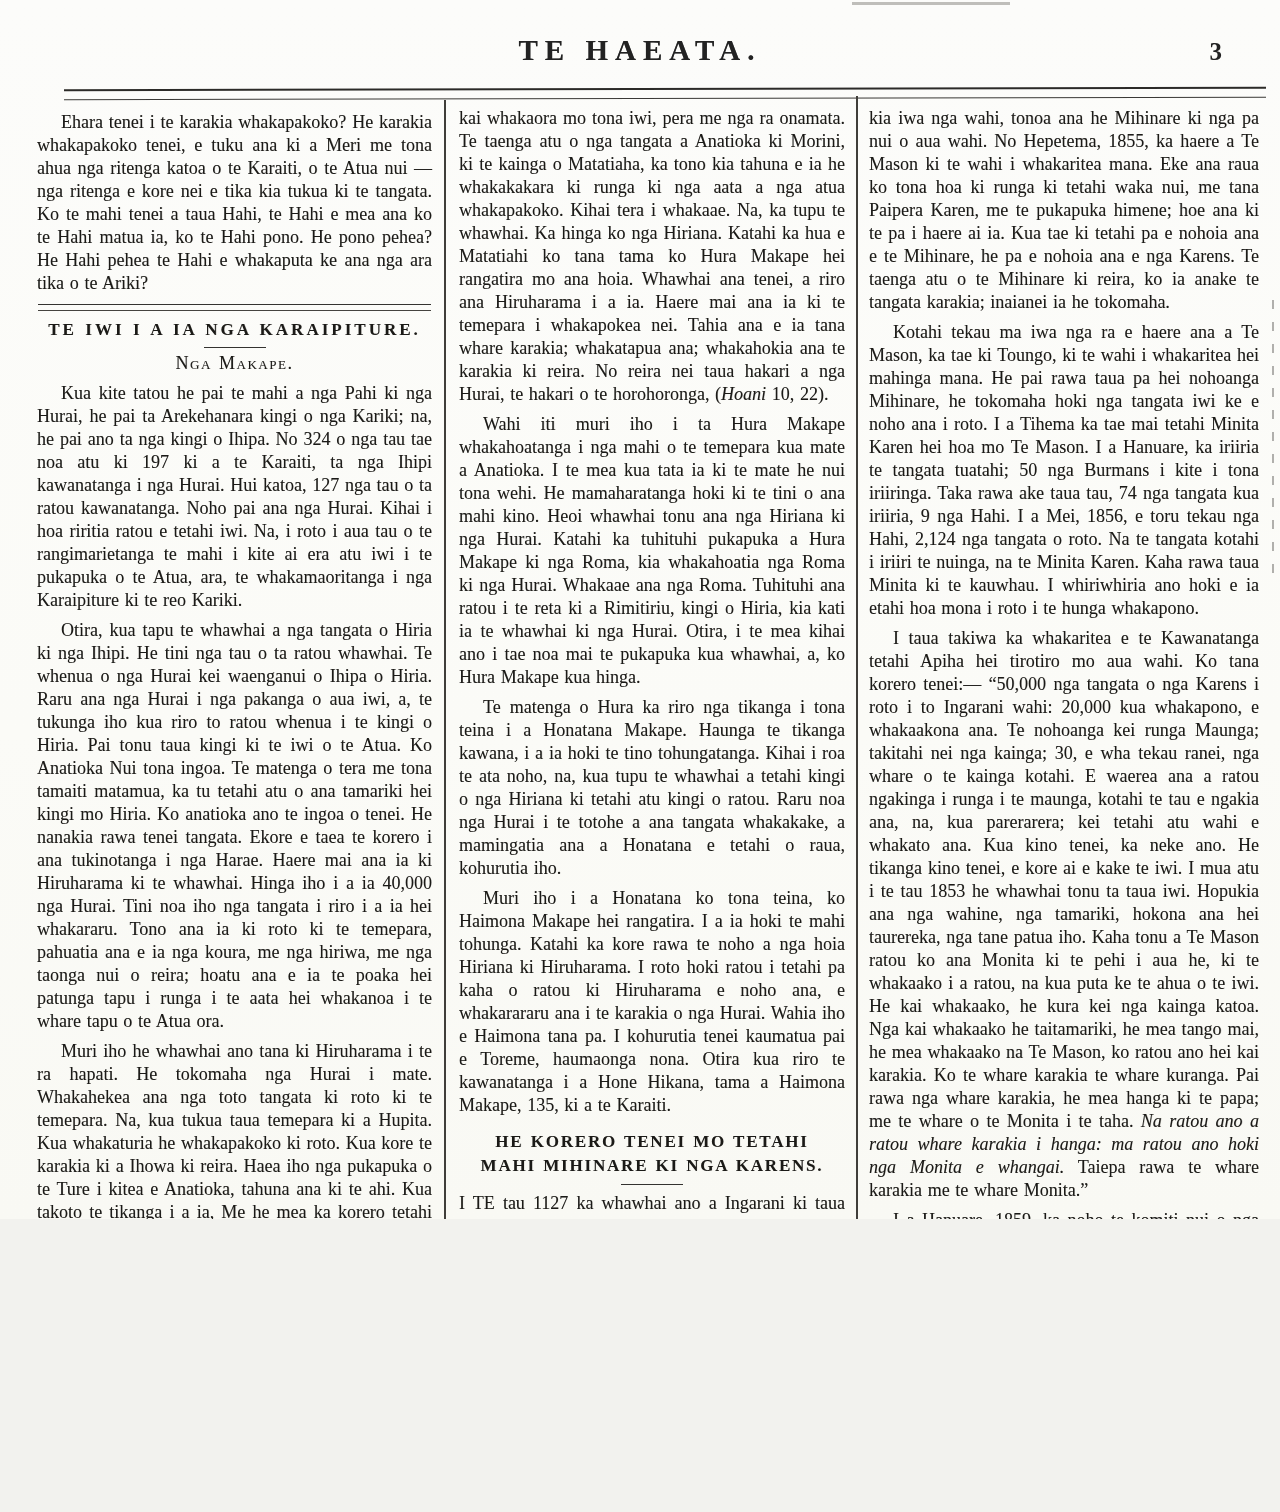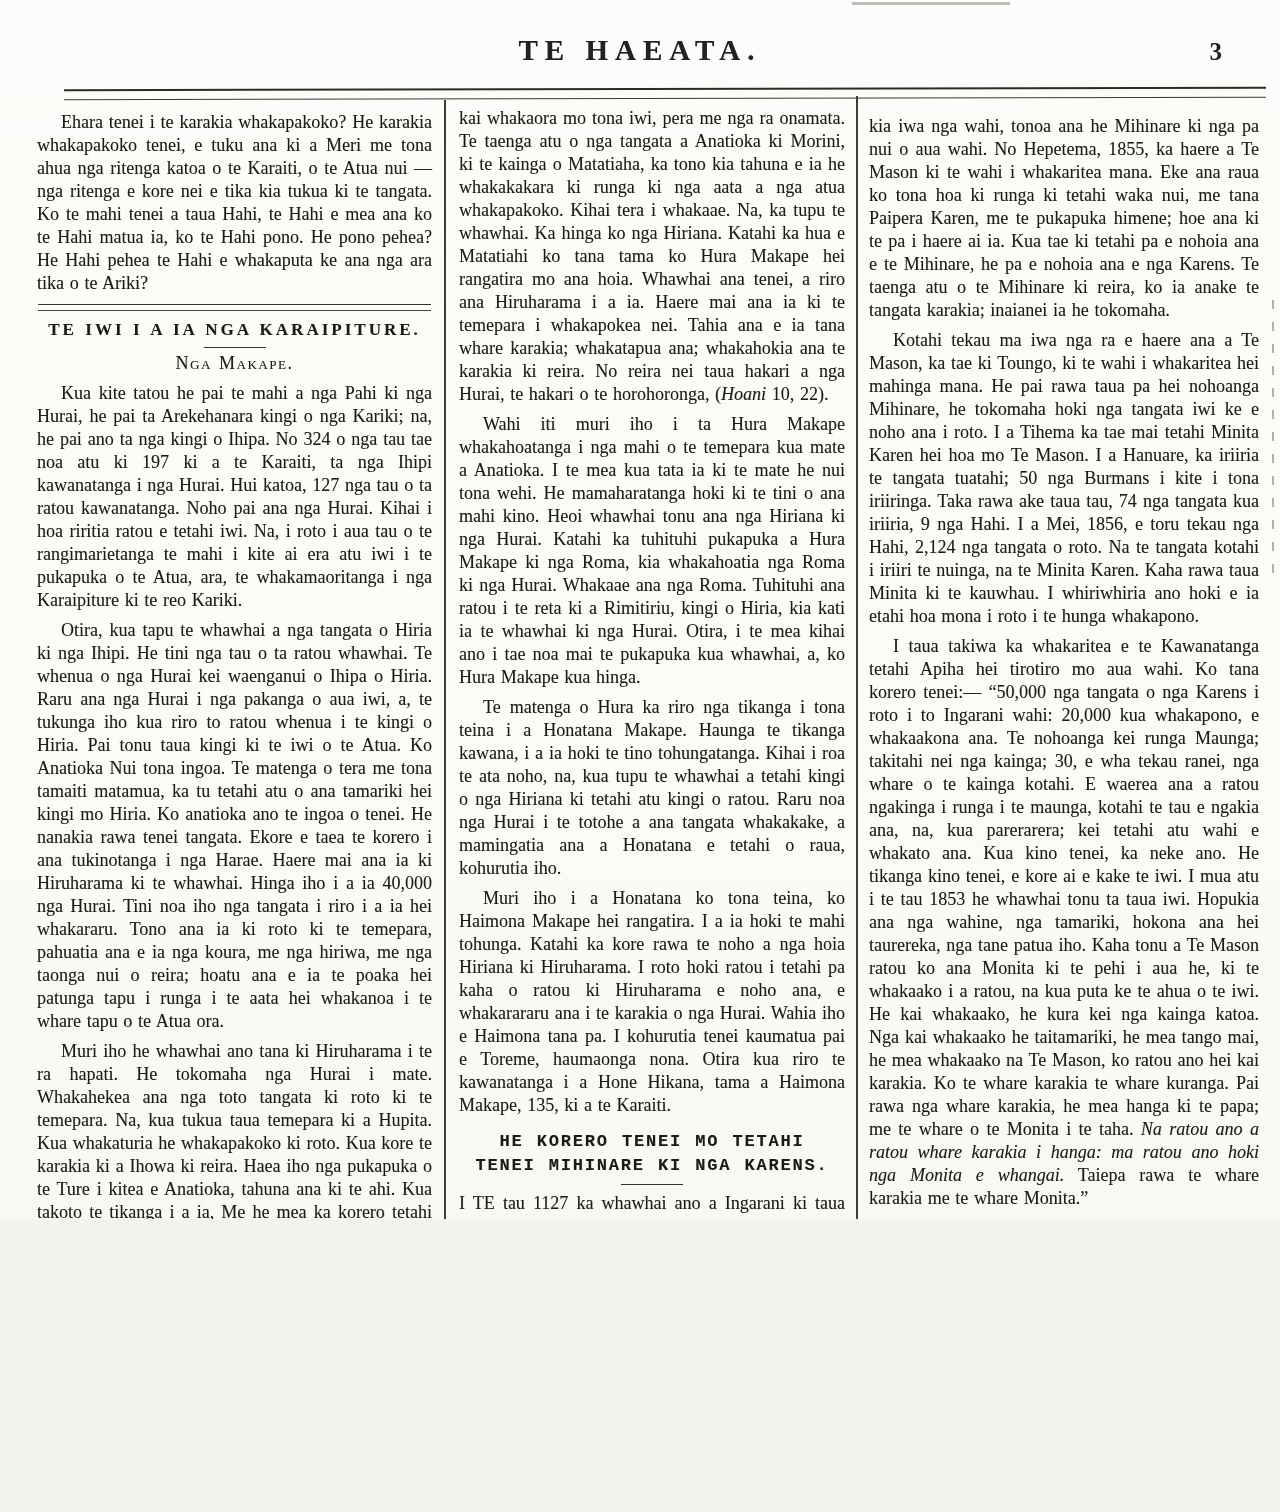--- a/index.html
+++ b/index.html
@@ -33,21 +33,21 @@
   
   .col{
     position:absolute;
     font-size:18px;line-height:23px;text-align:justify;
     color:#1b1a17;
     text-shadow:.3px .3px .5px rgba(25,23,20,.30);
     word-spacing:1.2px;
   }
   #col1{left:30px;top:104px;width:409px;}
   #col2{left:452px;top:100px;width:400px;}
-  #col3{left:862px;top:108px;width:404px;}
+  #col3{left:862px;top:100px;width:404px;}
   .col p{margin:7px;}
   .col p.indent{text-indent:24px;}
   .col p.stretch{text-align-last:justify;}
   .vrule{position:absolute;width:1.5px;background:#403e3a;}
   #vrule1{left:444px;top:100px;height:1312px;}
   #vrule2{left:856px;top:96px;height:1376px;}
   
   .div-double{
     height:5px;width:96%;margin:9px auto 7px;
     border-top:1.5px solid #343330;border-bottom:1px solid #45433f;
@@ -58,21 +58,21 @@
   }
   .div-short{width:62px;border-top:1.5px solid #343330;margin:6px auto 4px;}
   .sub-head{
     text-align:center;text-align-last:center;font-weight:400;font-size:18px;
     font-variant:small-caps;letter-spacing:1.5px;margin:0 0 3px;
   }
   .art-head2{
     text-align:center;text-align-last:center;font-weight:700;font-size:17px;
     letter-spacing:1.8px;line-height:24px;margin:0;
   }
-  .head2-wrap{margin:13px 0 0;font-family:Liberation Mono, monospace;}
+  .head2-wrap{margin:13px 0 0;}
   .ital{font-style:italic;}
   
   .smudge{
     position:absolute;left:1032px;top:1498px;width:248px;height:14px;
     background:#131312;
     clip-path:polygon(0 62%,6% 30%,55% 12%,100% 0,100% 100%,0 100%);
   }
   .smudge-dot{position:absolute;left:1012px;top:1504px;width:12px;height:4px;background:#1c1c1a;}
   .streak-top{position:absolute;left:852px;top:2px;width:158px;height:3px;background:#8c8a85;opacity:.55;}
   .edge-marks{
@@ -103,21 +103,21 @@
     <p class="indent">Muri iho he whawhai ano tana ki Hiruharama i te ra hapati. He tokomaha nga Hurai i mate. Whakahekea ana nga toto tangata ki roto ki te temepara. Na, kua tukua taua temepara ki a Hupita. Kua whakaturia he whakapakoko ki roto. Kua kore te karakia ki a Ihowa ki reira. Haea iho nga pukapuka o te Ture i kitea e Anatioka, tahuna ana ki te ahi. Kua takoto te tikanga i a ia, Me he mea ka korero tetahi tangata i nga Karaipiture, ka tohe ranei ki te karakia pono, me whakamate. He tokomaha nga tangata me nga wahine Hurae i whakaae kia whakamatea ratou mo te kupu o te Atua.</p>
   </div>
 
   <div class="col" id="col2">
     <p><span>kai whakaora mo tona iwi, pera me nga ra onamata. Te taenga atu o nga tangata a Anatioka ki Morini, ki te kainga o Matatiaha, ka tono kia tahuna e ia he whakakakara ki runga ki nga aata a nga atua whakapakoko. Kihai tera i whakaae. Na, ka tupu te whawhai. Ka hinga ko nga Hiriana. Katahi ka hua e Matatiahi ko tana tama ko Hura Makape hei rangatira mo ana hoia. Whawhai ana tenei, a riro ana Hiruharama i a ia. Haere mai ana ia ki te temepara i whakapokea nei. Tahia ana e ia tana whare karakia; whakatapua ana; whakahokia ana te karakia ki reira. No reira nei taua hakari a nga Hurai, te hakari o te horohoronga, (</span><span class="ital">Hoani</span><span> 10, 22).</span></p>
     <p class="indent">Wahi iti muri iho i ta Hura Makape whakahoatanga i nga mahi o te temepara kua mate a Anatioka. I te mea kua tata ia ki te mate he nui tona wehi. He mamaharatanga hoki ki te tini o ana mahi kino. Heoi whawhai tonu ana nga Hiriana ki nga Hurai. Katahi ka tuhituhi pukapuka a Hura Makape ki nga Roma, kia whakahoatia nga Roma ki nga Hurai. Whakaae ana nga Roma. Tuhituhi ana ratou i te reta ki a Rimitiriu, kingi o Hiria, kia kati ia te whawhai ki nga Hurai. Otira, i te mea kihai ano i tae noa mai te pukapuka kua whawhai, a, ko Hura Makape kua hinga.</p>
     <p class="indent">Te matenga o Hura ka riro nga tikanga i tona teina i a Honatana Makape. Haunga te tikanga kawana, i a ia hoki te tino tohungatanga. Kihai i roa te ata noho, na, kua tupu te whawhai a tetahi kingi o nga Hiriana ki tetahi atu kingi o ratou. Raru noa nga Hurai i te totohe a ana tangata whakakake, a mamingatia ana a Honatana e tetahi o raua, kohurutia iho.</p>
     <p class="indent">Muri iho i a Honatana ko tona teina, ko Haimona Makape hei rangatira. I a ia hoki te mahi tohunga. Katahi ka kore rawa te noho a nga hoia Hiriana ki Hiruharama. I roto hoki ratou i tetahi pa kaha o ratou ki Hiruharama e noho ana, e whakarararu ana i te karakia o nga Hurai. Wahia iho e Haimona tana pa. I kohurutia tenei kaumatua pai e Toreme, haumaonga nona. Otira kua riro te kawanatanga i a Hone Hikana, tama a Haimona Makape, 135, ki a te Karaiti.</p>
     <div class="head2-wrap">
       <div class="art-head2">HE KORERO TENEI MO TETAHI</div>
-      <div class="art-head2">TENEI MIHINARE KI NGA KARENS.</div>
+      <div class="art-head2">MAHI MIHINARE KI NGA KARENS.</div>
       <div class="div-short"></div>
     </div>
     <p>I TE tau 1127 ka whawhai ano a Ingarani ki taua whenua kino ki Burmah, he tokomaha hoki nga Pakeha i tukinotia rawatia, i whiua ki te whare-herehere i whakamamaetia, a tokorua i mate. Horo ana te pa o te kingi, a he nui te whenua i riro i nga Pakeha.</p>
   </div>
 
   <div class="col" id="col3">
     <p>kia iwa nga wahi, tonoa ana he Mihinare ki nga pa nui o aua wahi. No Hepetema, 1855, ka haere a Te Mason ki te wahi i whakaritea mana. Eke ana raua ko tona hoa ki runga ki tetahi waka nui, me tana Paipera Karen, me te pukapuka himene; hoe ana ki te pa i haere ai ia. Kua tae ki tetahi pa e nohoia ana e te Mihinare, he pa e nohoia ana e nga Karens. Te taenga atu o te Mihinare ki reira, ko ia anake te tangata karakia; inaianei ia he tokomaha.</p>
     <p class="indent">Kotahi tekau ma iwa nga ra e haere ana a Te Mason, ka tae ki Toungo, ki te wahi i whakaritea hei mahinga mana. He pai rawa taua pa hei nohoanga Mihinare, he tokomaha hoki nga tangata iwi ke e noho ana i roto. I a Tihema ka tae mai tetahi Minita Karen hei hoa mo Te Mason. I a Hanuare, ka iriiria te tangata tuatahi; 50 nga Burmans i kite i tona iriiringa. Taka rawa ake taua tau, 74 nga tangata kua iriiria, 9 nga Hahi. I a Mei, 1856, e toru tekau nga Hahi, 2,124 nga tangata o roto. Na te tangata kotahi i iriiri te nuinga, na te Minita Karen. Kaha rawa taua Minita ki te kauwhau. I whiriwhiria ano hoki e ia etahi hoa mona i roto i te hunga whakapono.</p>
     <p class="indent"><span>I taua takiwa ka whakaritea e te Kawanatanga tetahi Apiha hei tirotiro mo aua wahi. Ko tana korero tenei:— “50,000 nga tangata o nga Karens i roto i to Ingarani wahi: 20,000 kua whakapono, e whakaakona ana. Te nohoanga kei runga Maunga; takitahi nei nga kainga; 30, e wha tekau ranei, nga whare o te kainga kotahi. E waerea ana a ratou ngakinga i runga i te maunga, kotahi te tau e ngakia ana, na, kua parerarera; kei tetahi atu wahi e whakato ana. Kua kino tenei, ka neke ano. He tikanga kino tenei, e kore ai e kake te iwi. I mua atu i te tau 1853 he whawhai tonu ta taua iwi. Hopukia ana nga wahine, nga tamariki, hokona ana hei taurereka, nga tane patua iho. Kaha tonu a Te Mason ratou ko ana Monita ki te pehi i aua he, ki te whakaako i a ratou, na kua puta ke te ahua o te iwi. He kai whakaako, he kura kei nga kainga katoa. Nga kai whakaako he taitamariki, he mea tango mai, he mea whakaako na Te Mason, ko ratou ano hei kai karakia. Ko te whare karakia te whare kuranga. Pai rawa nga whare karakia, he mea hanga ki te papa; me te whare o te Monita i te taha. </span><span class="ital">Na ratou ano a ratou whare karakia i hanga: ma ratou ano hoki nga Monita e whangai.</span><span> Taiepa rawa te whare karakia me te whare Monita.”</span></p>
     <p class="indent stretch">I a Hanuare, 1859, ka noho te komiti nui o nga Hahi, 500 nga tangata. I runga a Te Mason, ratou ko nga Monita, ko nga Minita, i te turanga rakau e noho ana. Ko te whakaminenga i tetahi taha,</p>

